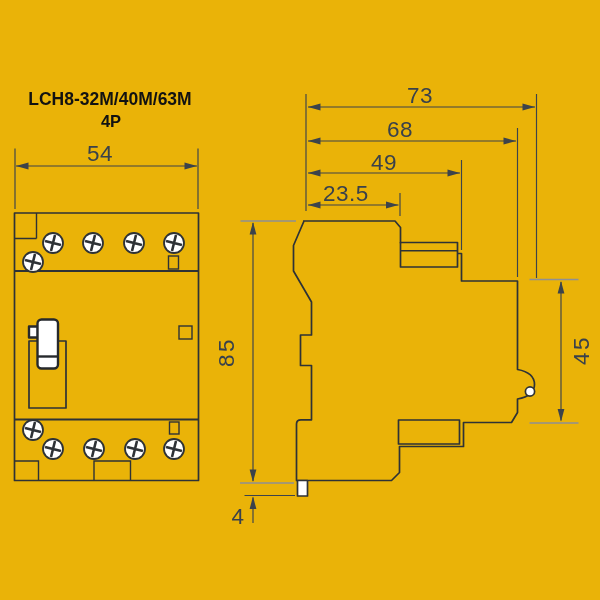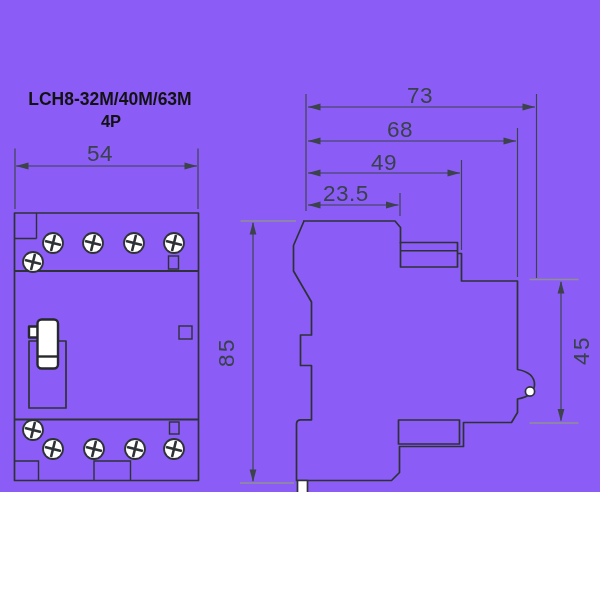--- a/index.html
+++ b/index.html
@@ -1,16 +1,16 @@
 <!DOCTYPE html>
 <html><head>
 <meta charset="utf-8">
 <style>
   html,body { margin:0; padding:0; background:#ffffff; }
-  #stage { position:relative; width:600px; height:492px; background:#8b5cf6; overflow:hidden; }
+  #stage { position:relative; width:600px; height:600px; background:#eab308; overflow:hidden; }
   svg { display:block; }
   svg text { font-family:"Liberation Sans","DejaVu Sans",sans-serif; }
   .ol   { stroke:#2e3236; stroke-width:1.7; fill:none; stroke-linejoin:round; stroke-linecap:square; }
   .ol2  { stroke:#2e3236; stroke-width:2.1; fill:none; }
   .thin { stroke:#2e3236; stroke-width:1.4; fill:none; }
   .thick{ stroke:#26292c; stroke-width:2.4; fill:#ffffff; stroke-linejoin:round; }
   .dim  { stroke:#3c434b; stroke-width:1.15; fill:none; }
   .ref  { stroke:#8f9093; stroke-width:1.3; fill:none; }
   .arr  { fill:#3c434b; stroke:none; }
   .wf   { fill:#ffffff; }

